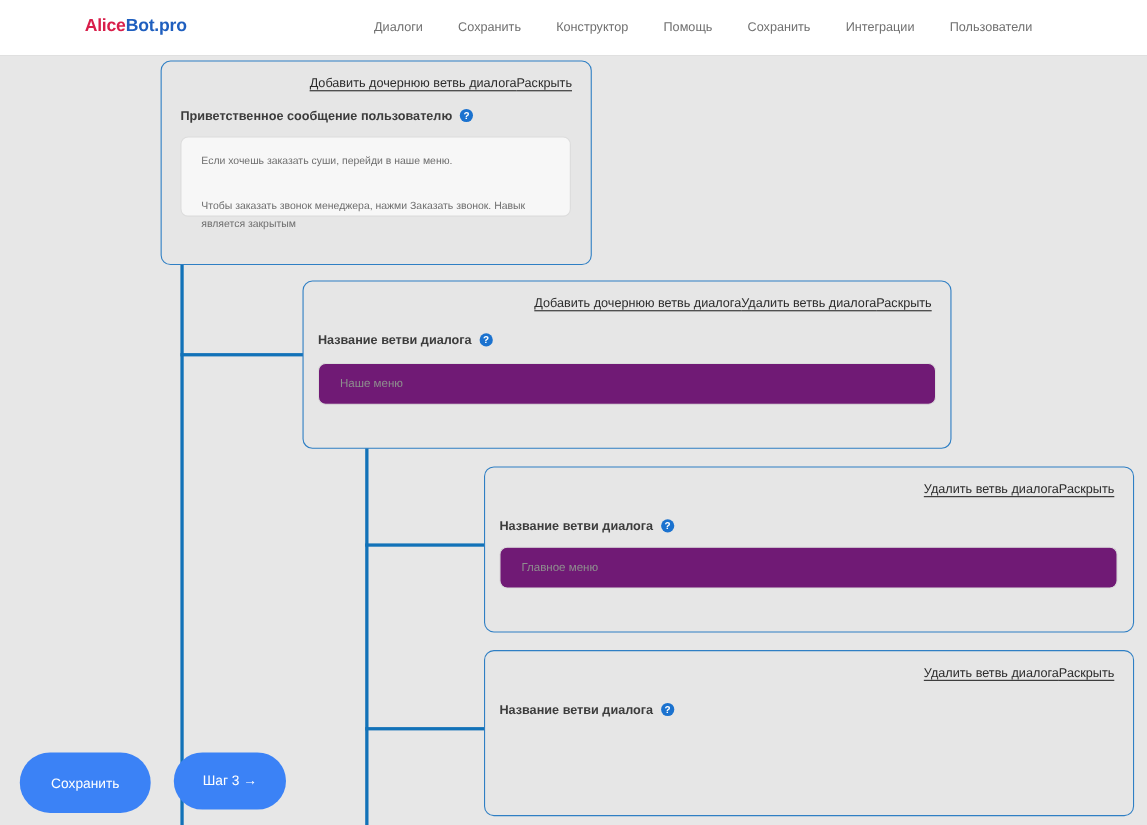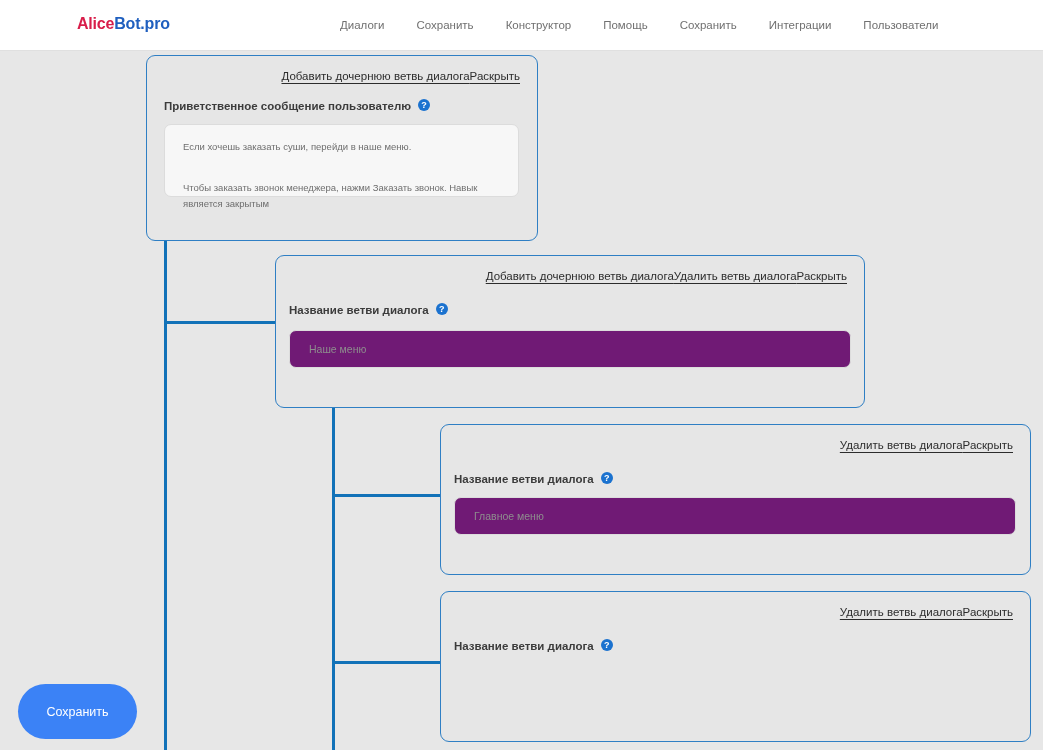--- a/index.html
+++ b/index.html
@@ -262,14 +262,15 @@
 
     <div class="field-label" style="left:13px; top:48px;">
       <span>Название ветви диалога</span>
       <span class="help-icon">?</span>
     </div>
 
   </div>
 
   <button class="pill-btn" style="left:18px; top:633px; width:119px; height:55px;">Сохранить</button>
 
+  <button class="pill-btn" style="left:158px; top:633px; width:102px; height:52px;">Шаг 3 →</button>
 
 </div>
 
 </body></html>

